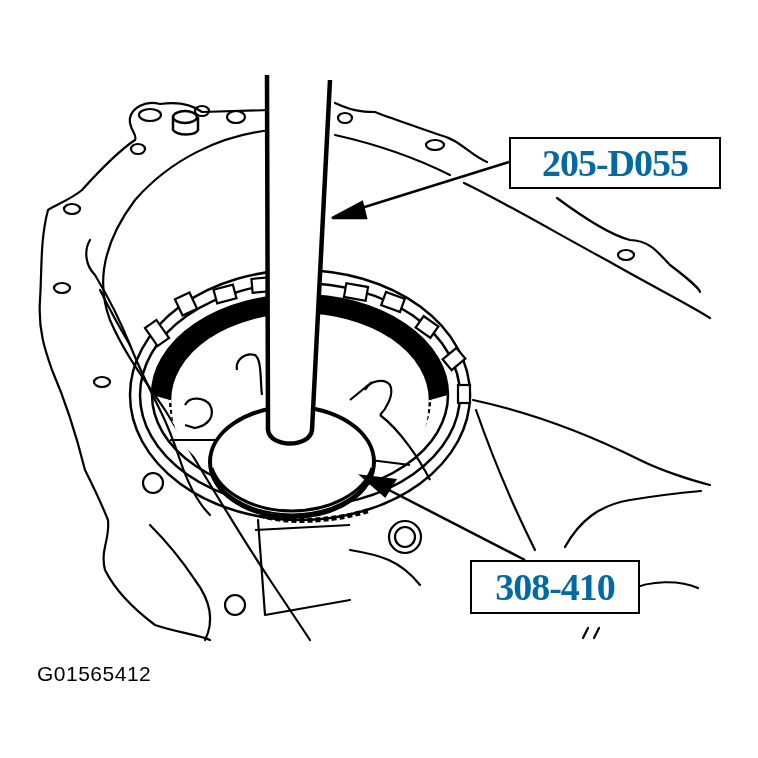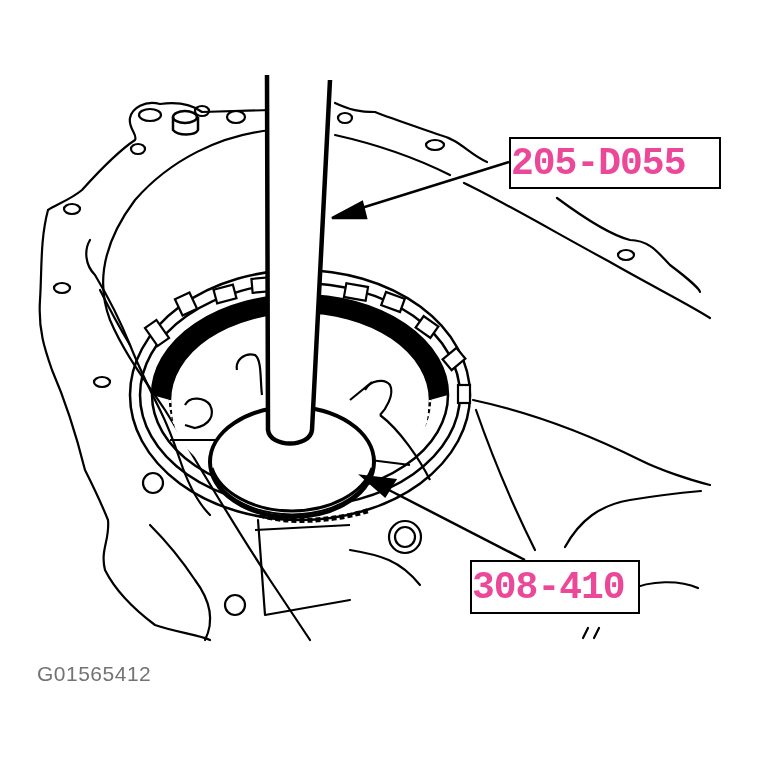--- a/index.html
+++ b/index.html
@@ -2,29 +2,29 @@
 <html><head>
   <meta charset="utf-8">
   <style>
     html, body { margin: 0; padding: 0; background: #ffffff; }
     body { width: 758px; height: 758px; position: relative; overflow: hidden; font-family: "Liberation Sans", sans-serif; }
     #stage { position: absolute; left: 0; top: 0; width: 758px; height: 758px; }
     .callout {
       position: absolute;
       border: 2px solid #000;
       background: #fff;
-      font-family: Liberation Mono, monospace;
+      font-family: Liberation Serif, serif;
       font-weight: bold;
-      color: #ec4899;
-      display: flex; align-items: center; justify-content: flex-start;
+      color: #0369a1;
+      display: flex; align-items: center; justify-content: center;
       letter-spacing: -1px;
     }
     #callout-tool { left: 509px; top: 137px; width: 208px; height: 48px; font-size: 38px; }
     #callout-part { left: 435px; top: 560px; width: 166px; height: 50px; font-size: 38px; margin-left: 35px; }
-    #figure-id { position: absolute; left: 37px; top: 662px; font-size: 21px; color: #737373; letter-spacing: 0.5px; }
+    #figure-id { position: absolute; left: 37px; top: 662px; font-size: 21px; color: #000000; letter-spacing: 0.5px; }
   </style>
 </head>
 <body>
 
 <div id="stage">
   <svg width="758" height="758" viewBox="0 0 758 758" xmlns="http://www.w3.org/2000/svg">
     <g fill="none" stroke="#000" stroke-width="2.2" stroke-linejoin="round" stroke-linecap="round">
 
       <path d="M272,110 L202,112 C190,103 175,102 160,104 C145,100 132,108 130,118 C128,128 138,135 135,140 C120,150 100,170 82,190 C70,200 55,205 48,210 C40,240 42,270 40,300 C38,330 45,350 52,370 C65,400 75,430 85,470 C95,490 100,500 108,520 C110,540 100,550 105,570 C115,590 135,610 155,625 C175,632 200,635 210,640"></path>
 

